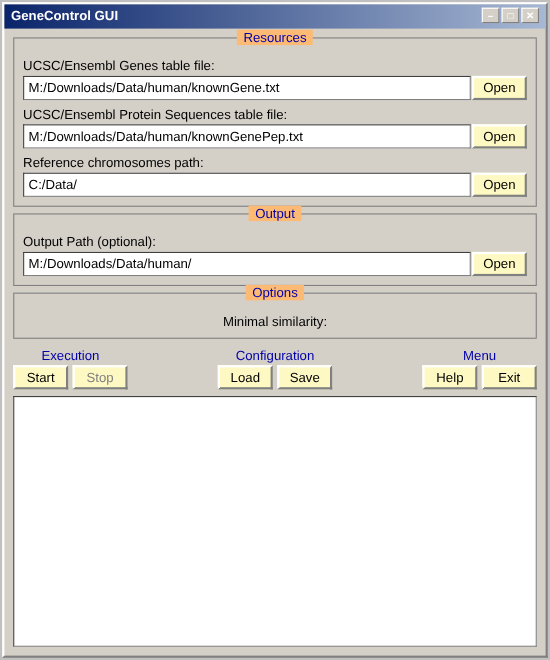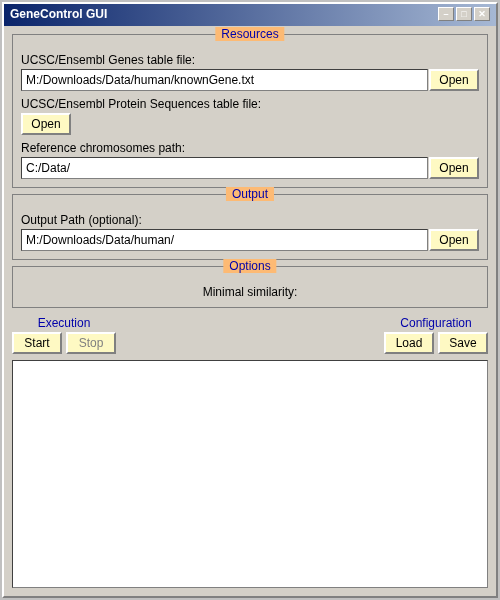--- a/index.html
+++ b/index.html
@@ -223,20 +223,21 @@
         <span class="field-label">UCSC/Ensembl Genes table file:</span>
         <div class="field-input-row">
           <input class="text-input" type="text" value="M:/Downloads/Data/human/knownGene.txt" style="">
           <button class="btn">Open</button>
         </div>
       </div>
 
       <div class="field-row">
         <span class="field-label">UCSC/Ensembl Protein Sequences table file:</span>
         <div class="field-input-row">
+          <input class="text-input" type="text" value="M:/Downloads/Data/human/knownGenePep.txt" style="">
           <button class="btn">Open</button>
         </div>
       </div>
 
       <div class="field-row">
         <span class="field-label">Reference chromosomes path:</span>
         <div class="field-input-row">
           <input class="text-input" type="text" value="C:/Data/" style="">
           <button class="btn">Open</button>
         </div>
@@ -272,18 +273,25 @@
       </div>
 
       <div class="group-section">
         <span class="group-section-label">Configuration</span>
         <div class="btns-row">
           <button class="btn">Load</button>
           <button class="btn">Save</button>
         </div>
       </div>
 
+      <div class="group-section">
+        <span class="group-section-label">Menu</span>
+        <div class="btns-row">
+          <button class="btn">Help</button>
+          <button class="btn">Exit</button>
+        </div>
+      </div>
     </div>
 
     <div class="output-box"></div>
 
   </div>
 </div>
 
 </body></html>

